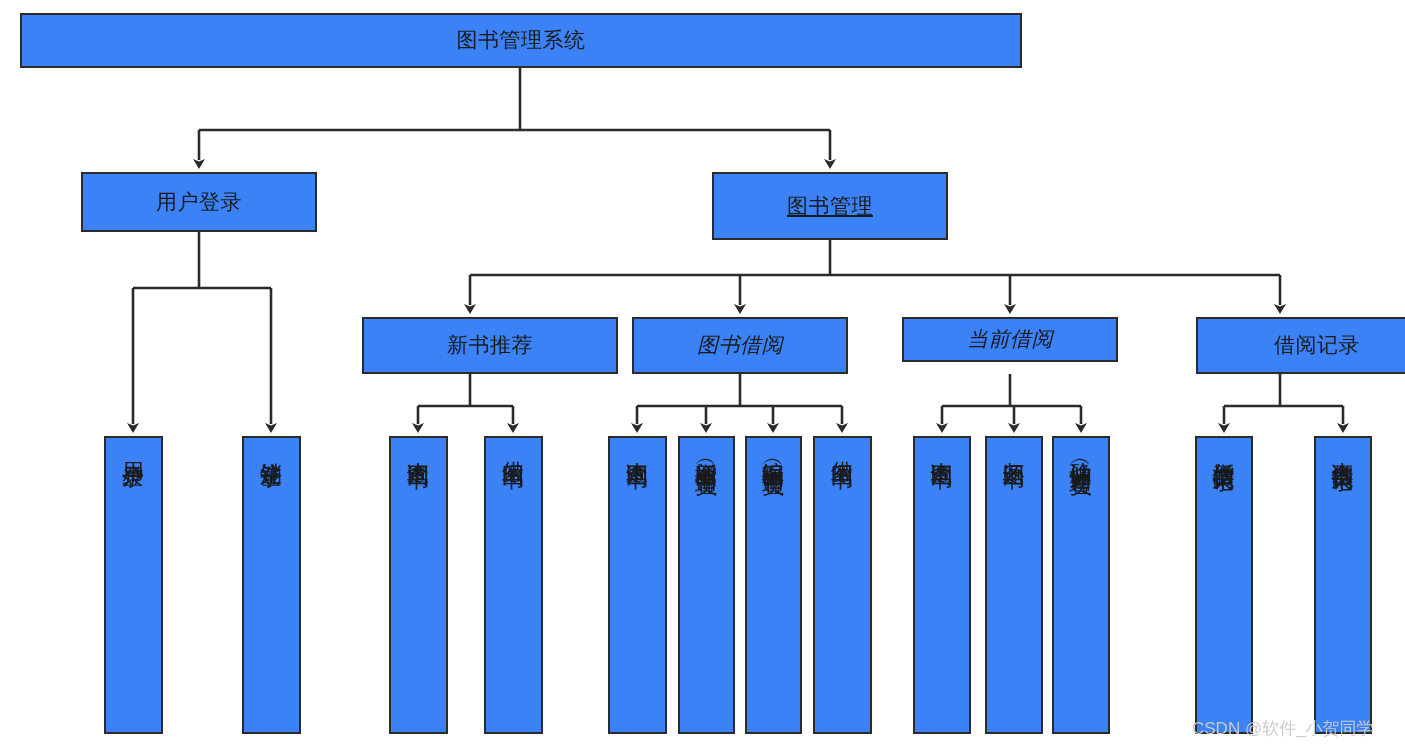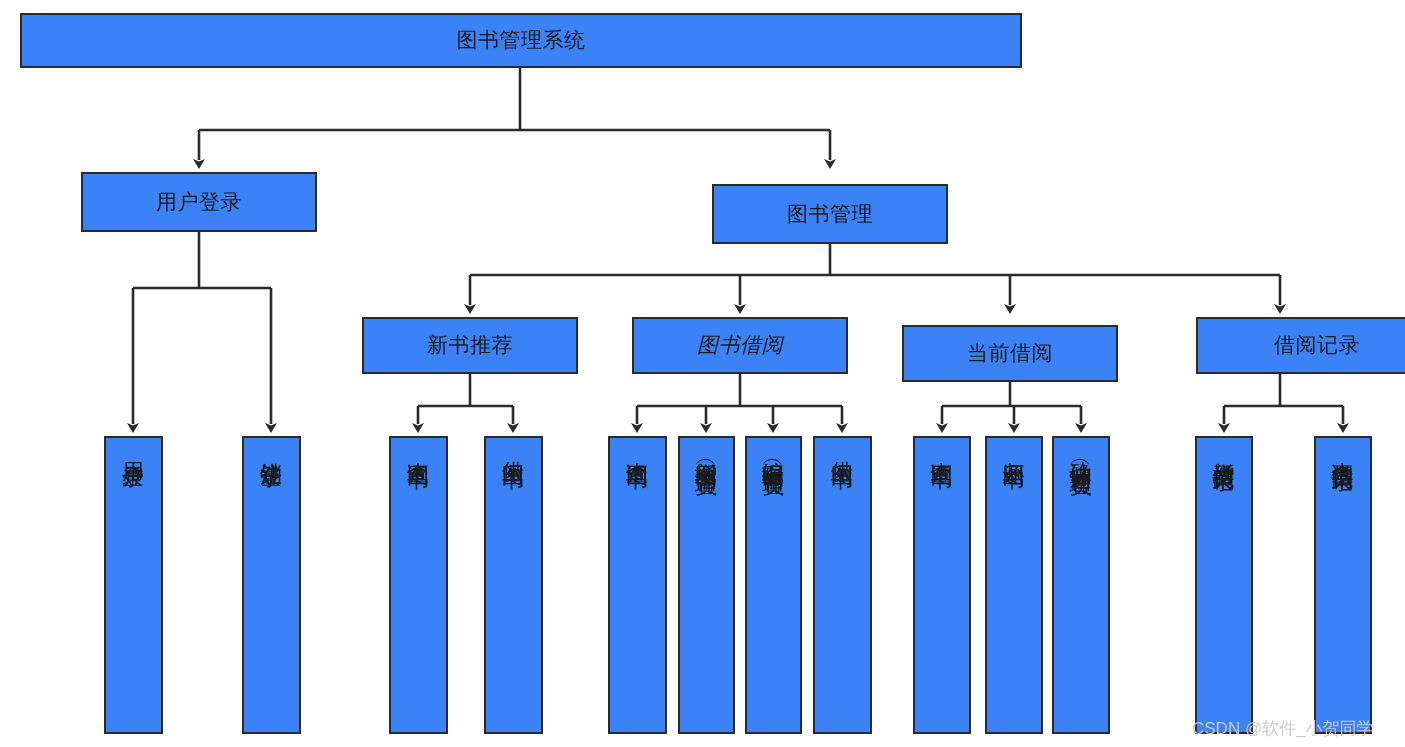--- a/index.html
+++ b/index.html
@@ -127,31 +127,31 @@
     </g>
   </svg>
 
   <div class="node horiz root" style="left:20px; top:13px; width:1002px; height:55px;">
     <span class="label">图书管理系统</span>
   </div>
 
   <div class="node horiz" style="left:81px; top:172px; width:236px; height:60px;">
     <span class="label">用户登录</span>
   </div>
-  <div class="node horiz" style="left:712px; top:184px; width:236px; height:60px;">
+  <div class="node horiz" style="left:712px; top:172px; width:236px; height:68px;text-decoration:underline;">
     <span class="label">图书管理</span>
   </div>
 
-  <div class="node horiz" style="left:362px; top:317px; width:216px; height:57px;">
+  <div class="node horiz" style="left:362px; top:317px; width:256px; height:57px;">
     <span class="label">新书推荐</span>
   </div>
   <div class="node horiz" style="left:632px; top:317px; width:216px; height:57px;font-style:italic;">
     <span class="label">图书借阅</span>
   </div>
-  <div class="node horiz" style="left:902px; top:325px; width:216px; height:57px;">
+  <div class="node horiz" style="left:902px; top:317px; width:216px; height:45px;font-style:italic;">
     <span class="label">当前借阅</span>
   </div>
   <div class="node horiz" style="left:1172px; top:317px; width:242px; height:57px;margin-left:24px;">
     <span class="label">借阅记录</span>
   </div>
 
   <div class="node vert" style="left:104px; top:436px; width:59px; height:298px;">
     <span class="label">用户登录</span>
   </div>
   <div class="node vert" style="left:242px; top:436px; width:59px; height:298px;">

